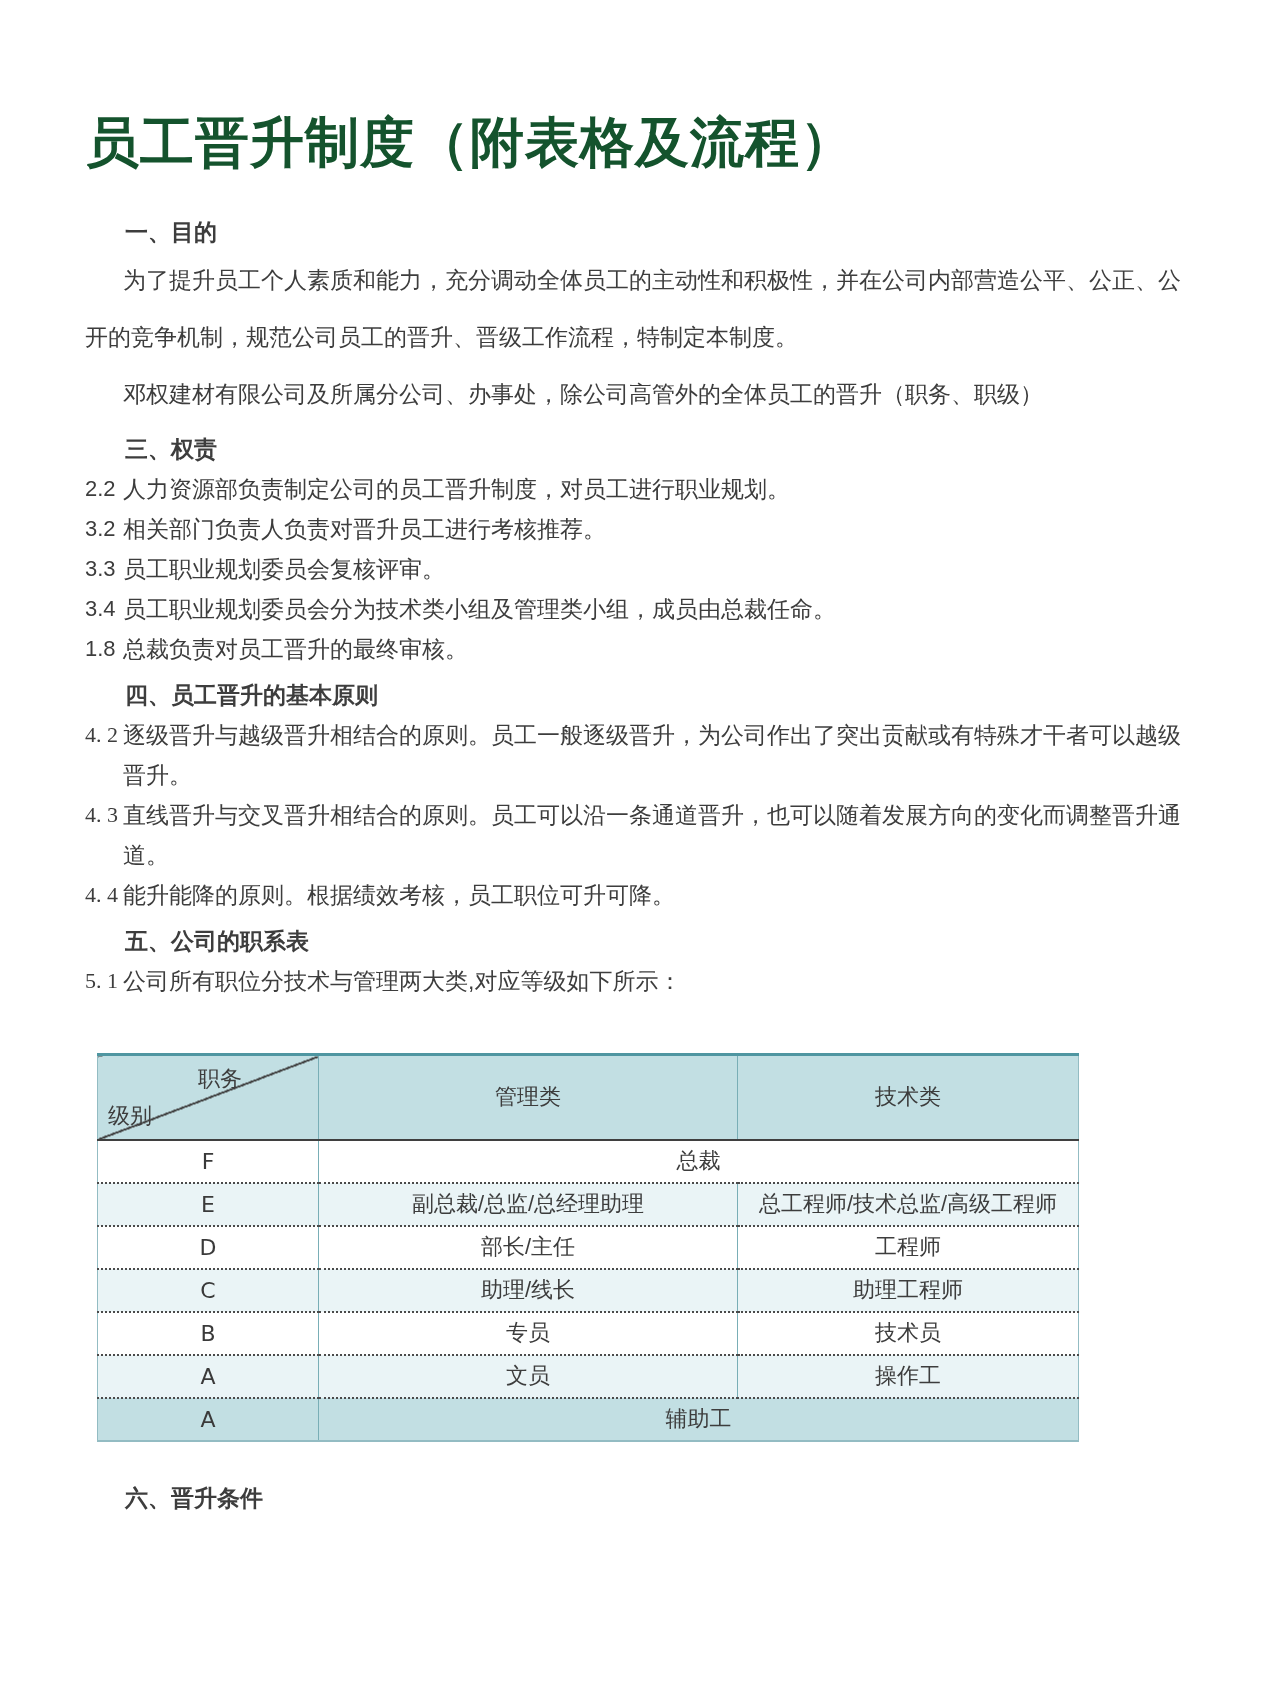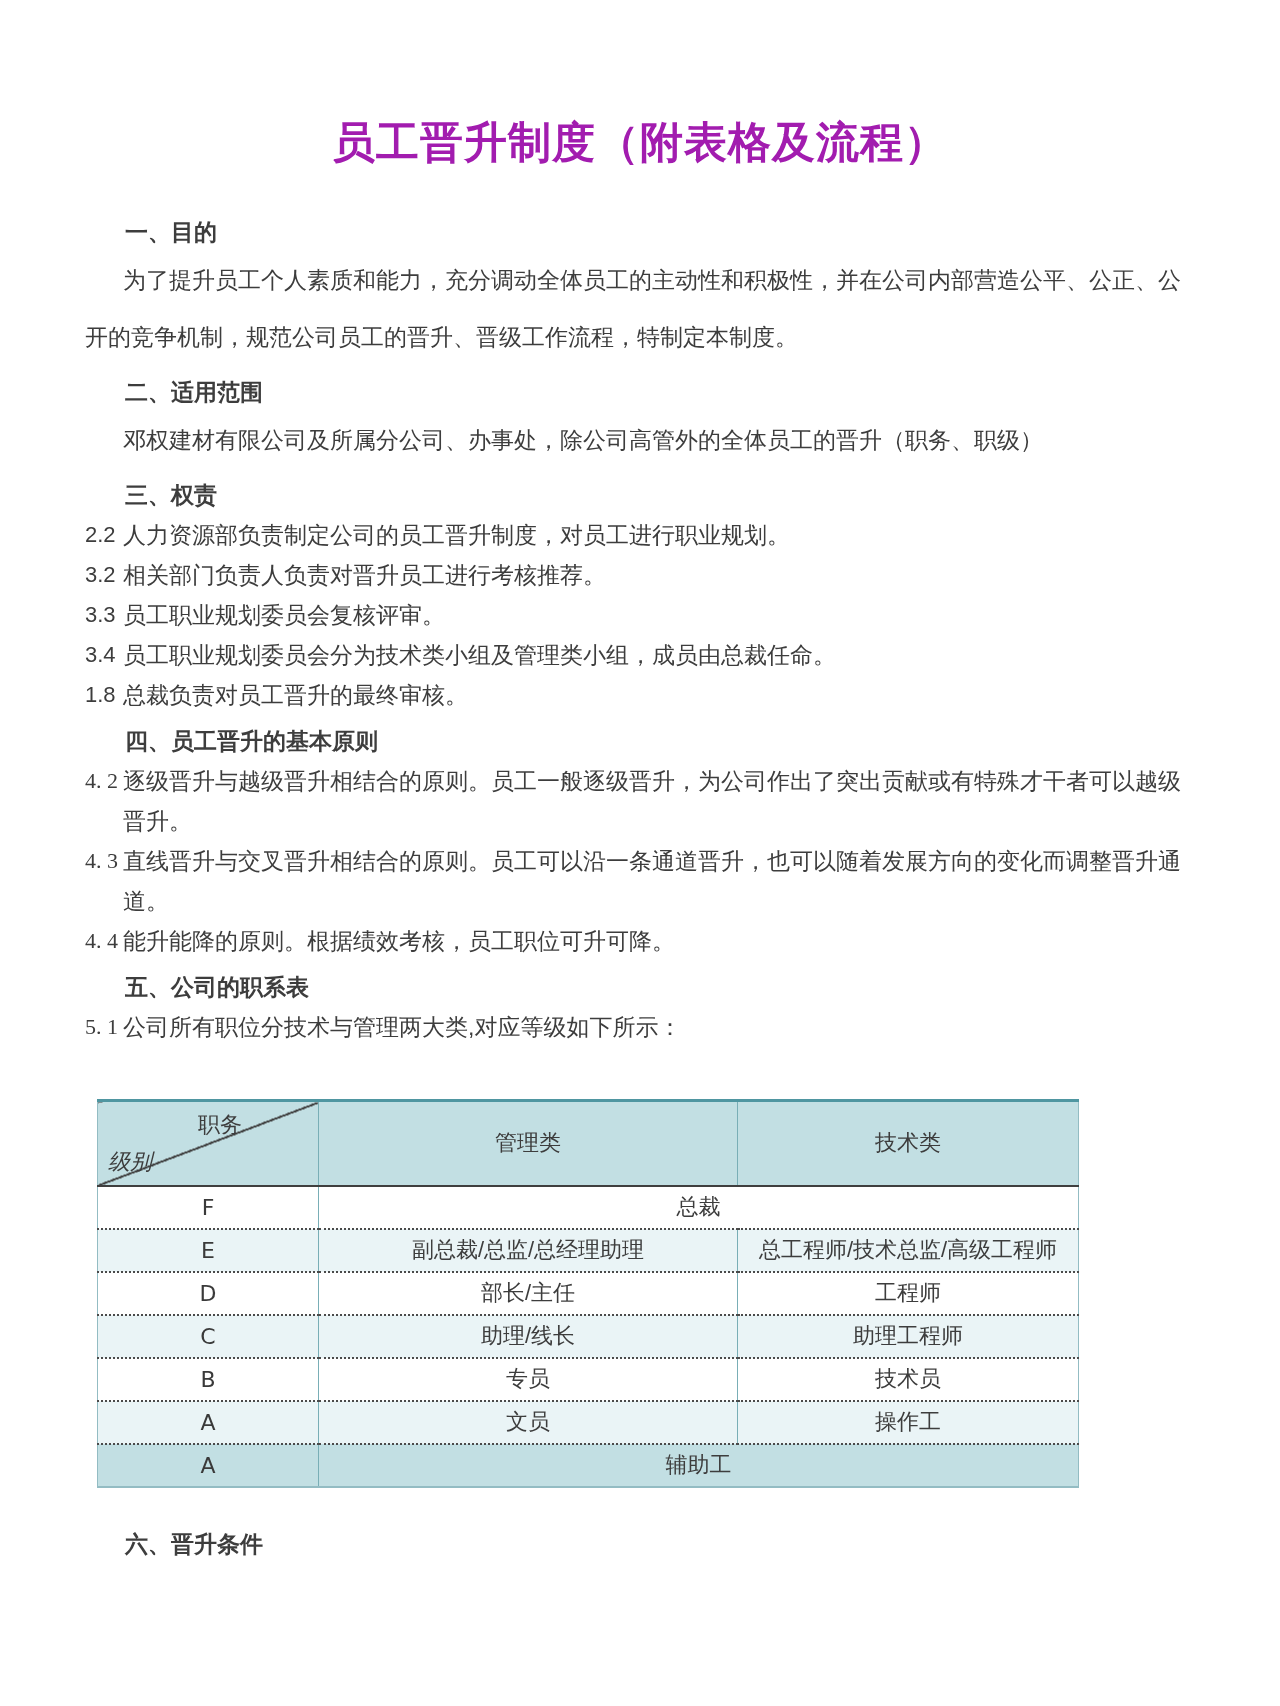--- a/index.html
+++ b/index.html
@@ -16,22 +16,22 @@
   html,body{margin:0;padding:0;}
   body{
     width:1280px;height:1706px;background:#ffffff;
     font-family:"Liberation Sans","DejaVu Sans",sans-serif;
     color:var(--text-color);
   }
   .page{width:1280px;height:1706px;padding:0 85px;overflow:hidden;}
   .doc-title{
     margin:110px 0 0 0;
     font-family:"Liberation Serif","DejaVu Serif",serif;
-    font-weight:700;font-size:43px;line-height:66px;
-    text-align:center;color:#a21caf;letter-spacing:1px;
+    font-weight:700;font-size:54px;line-height:66px;
+    text-align:left;color:#14532d;letter-spacing:1px;
   }
   .sec-head{
     margin:36px 0 0 0;padding-left:40px;
     font-size:23px;line-height:40px;font-weight:600;
   }
   .sec-head.tight{margin-top:6px;}
   .para{margin:0;font-size:23px;line-height:57px;}
   .para.indent{text-indent:38px;}
   .item{display:flex;font-size:23px;line-height:40px;}
   .item .num{flex:0 0 38px;font-size:22px;}
@@ -59,35 +59,34 @@
   .shade-white{background:#ffffff;}
   .shade-light{background:var(--light-row-bg);}
   .shade-teal{background:var(--bottom-row-bg);}
   .corner{
     position:relative;
     background-image:linear-gradient(to bottom right,
       transparent calc(50% - 1px), #3f3f3f calc(50% - 1px),
       #3f3f3f calc(50% + 1px), transparent calc(50% + 1px));
   }
   .corner .corner-top{position:absolute;top:8px;left:100px;font-size:22px;}
-  .corner .corner-bottom{position:absolute;bottom:8px;left:10px;font-size:22px;font-style:italic;}
+  .corner .corner-bottom{position:absolute;bottom:8px;left:10px;font-size:22px;}
   .level-cell{font-family:"DejaVu Sans","Liberation Sans",sans-serif;color:#3a3a3a;}
   .after-table{margin-top:36px;}
 </style>
 </head>
 <body>
 
 <div class="page">
 
   <h1 class="doc-title">员工晋升制度（附表格及流程）</h1>
 
   <p class="sec-head">一、目的</p>
   <p class="para indent">为了提升员工个人素质和能力，充分调动全体员工的主动性和积极性，并在公司内部营造公平、公正、公开的竞争机制，规范公司员工的晋升、晋级工作流程，特制定本制度。</p>
 
-  <p class="sec-head tight">二、适用范围</p>
   <p class="para indent">邓权建材有限公司及所属分公司、办事处，除公司高管外的全体员工的晋升（职务、职级）</p>
 
   <p class="sec-head tight">三、权责</p>
   <div id="items3">
       <div class="item">
         <span class="num">2.2</span>
         <div class="item-text">人力资源部负责制定公司的员工晋升制度，对员工进行职业规划。</div>
       </div>
       <div class="item">
         <span class="num">3.2</span>

